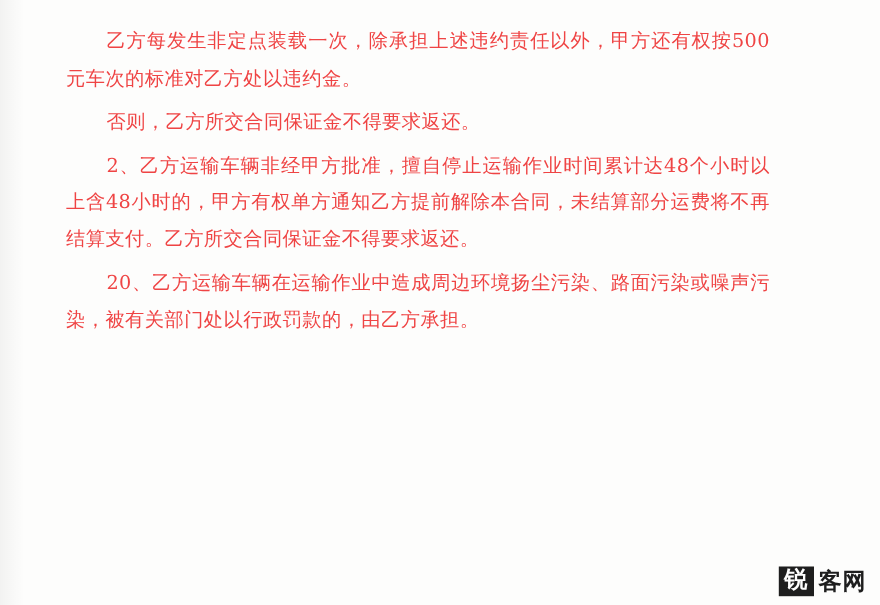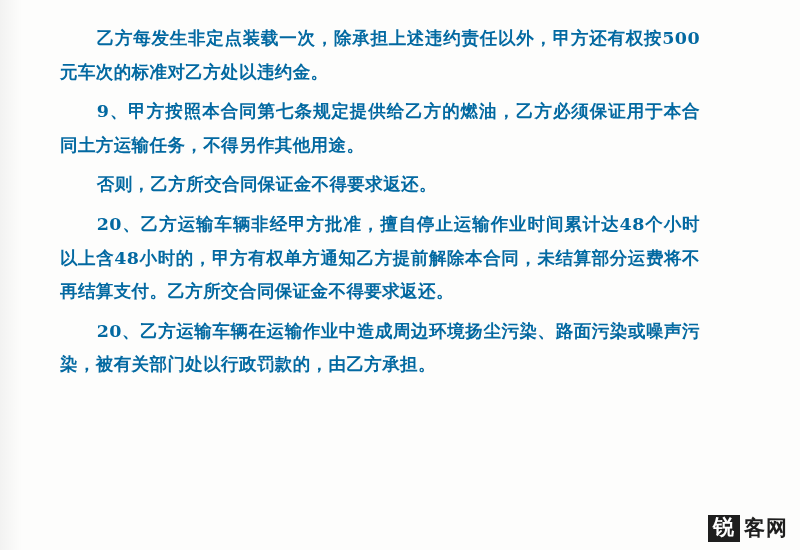--- a/index.html
+++ b/index.html
@@ -24,27 +24,27 @@
   }
   .doc-body {
     position: absolute;
     left: 60px;
     top: 22px;
     width: 640px;
   }
   .para {
     font-size: 17.5px;
     line-height: 1.92;
-    color: #0369a1;
+    color: #ef4444;
     letter-spacing: 0.4px;
     text-align: justify;
     text-justify: inter-ideograph;
     margin: 0 0 6px 0;
     font-family: "DejaVu Serif", "Liberation Serif", serif;
-    font-weight: 700;
+    font-weight: 400;
   }
   .para.indent {
     text-indent: 2.1em;
   }
   .para.clipped {
     position: absolute;
     left: 60px;
     top: 528px;
     width: 640px;
     height: 22px;
@@ -90,23 +90,22 @@
 </style>
 </head>
 <body>
 
 <div class="page">
 
   <div class="edge-fade"></div>
 
   <div class="doc-body">
     <p class="para indent">乙方每发生非定点装载一次，除承担上述违约责任以外，甲方还有权按500元车次的标准对乙方处以违约金。</p>
-    <p class="para indent">9、甲方按照本合同第七条规定提供给乙方的燃油，乙方必须保证用于本合同土方运输任务，不得另作其他用途。</p>
     <p class="para indent">否则，乙方所交合同保证金不得要求返还。</p>
-    <p class="para indent">20、乙方运输车辆非经甲方批准，擅自停止运输作业时间累计达48个小时以上含48小时的，甲方有权单方通知乙方提前解除本合同，未结算部分运费将不再结算支付。乙方所交合同保证金不得要求返还。</p>
+    <p class="para indent">2、乙方运输车辆非经甲方批准，擅自停止运输作业时间累计达48个小时以上含48小时的，甲方有权单方通知乙方提前解除本合同，未结算部分运费将不再结算支付。乙方所交合同保证金不得要求返还。</p>
     <p class="para indent">20、乙方运输车辆在运输作业中造成周边环境扬尘污染、路面污染或噪声污染，被有关部门处以行政罚款的，由乙方承担。</p>
   </div>
 
 
   <div class="watermark">
     <span class="wm-box">锐</span>
     <span class="wm-text">客网</span>
   </div>
 
 </div>

